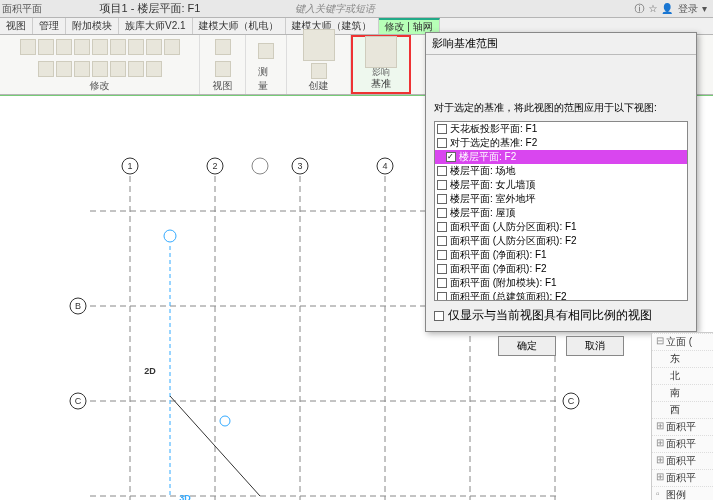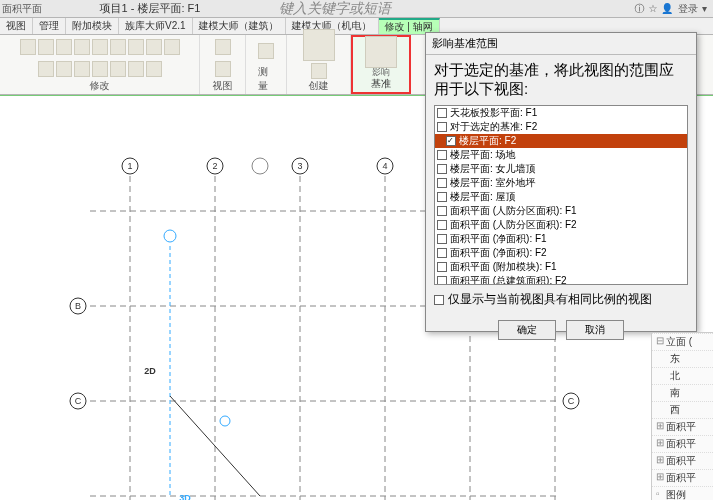--- a/index.html
+++ b/index.html
@@ -1,21 +1,21 @@
 <!DOCTYPE html>
 <html><head>
 <meta charset="utf-8">
 <style>
 * { margin: 0; padding: 0; box-sizing: border-box; font-family: "Microsoft YaHei", SimSun, Arial, sans-serif; }
 body { width: 713px; height: 500px; overflow: hidden; background: #fff; font-size: 11px; position: relative; }
 
 .topbar { display: flex; align-items: center; height: 18px; background: #e8e8e8; border-bottom: 1px solid #b5b5b5; }
 .topbar .edge { width: 60px; font-size: 10px; padding-left: 2px; color: #555; }
 .topbar .title { flex: 0 0 180px; text-align: center; font-size: 11px; color: #333; }
-.topbar .search { flex: 0 0 190px; text-align: center; font-style: italic; color: #888; font-size: 14px; }
+.topbar .search { flex: 0 0 190px; text-align: center; font-style: italic; color: #888; font-size: 10px; }
 .topbar .icons { flex: 1; display: flex; gap: 4px; align-items: center; justify-content: flex-end; padding-right: 6px; }
 .topbar .icons span { font-size: 10px; color: #555; }
 
 .tabstrip { display: flex; height: 17px; background: #f0f0f0; border-bottom: 1px solid #b5b5b5; font-size: 10px; }
 .tabstrip .t { padding: 1px 6px; border-right: 1px solid #ccc; color: #333; cursor: pointer; }
 .tabstrip .t.active { background: #b7ffb7; border-top: 2px solid #2a8; padding-top: 0; }
 
 .ribbon { display: flex; height: 60px; background: #f7f7f5; border-bottom: 1px solid #b5b5b5; position: relative; }
 .panel { display: flex; flex-direction: column; align-items: center; justify-content: flex-end; padding: 2px 12px 1px; border-right: 1px solid #ddd; }
 .panel .icons { display: flex; flex-wrap: wrap; gap: 2px; width: 100%; flex: 1; align-items: center; justify-content: center; }
@@ -29,24 +29,24 @@
 .panel.highlight .lab { color: #333; }
 .bigbtn { width: 32px; height: 32px; background: #e8e6db; border: 1px solid #cfccbd; }
 
 .greenline { height: 1px; background: #7c7; }
 
 .canvas { position: absolute; left: 0; top: 96px; width: 713px; height: 404px; background: #fff; }
 .canvas svg { position: absolute; left: 0; top: 0; }
 
 .dialog { position: absolute; left: 425px; top: 32px; width: 272px; height: 300px; background: #f0f0f0; border: 1px solid #888; box-shadow: 2px 2px 6px rgba(0,0,0,0.3); }
 .dialog .titlebar { height: 22px; padding: 3px 6px; font-size: 11px; border-bottom: 1px solid #bbb; }
-.dialog .msg { padding: 6px 8px 2px; font-size: 15px; }
+.dialog .msg { padding: 6px 8px 2px; font-size: 10px; margin-top: 40px; }
 .dialog .list { margin: 4px 8px 0; height: 180px; overflow: hidden; background: #fff; border: 1px solid #888; }
 .dialog .row { display: flex; align-items: center; height: 14px; padding-left: 2px; font-size: 10px; gap: 3px; }
-.dialog .row.sel { background: #c2410c; color: #fff; padding-left: 11px; }
+.dialog .row.sel { background: #d946ef; color: #fff; padding-left: 11px; }
 .dialog .ck { width: 10px; height: 10px; border: 1px solid #666; background: #fff; flex-shrink: 0; }
 .dialog .ck.c::after { content: "✓"; font-size: 8px; line-height: 8px; display: block; color: #000; }
 .dialog .row.sel .ck { background: #fff; }
 .dialog .opt { display: flex; align-items: center; gap: 4px; padding: 6px 8px; font-size: 12px; }
 .dialog .btns { display: flex; justify-content: center; gap: 10px; padding: 6px 10px; }
 .dialog .btns button { width: 58px; height: 20px; font-size: 10px; background: #eee; border: 1px solid #888; }
 
 .browser { position: absolute; right: 0; top: 332px; width: 62px; height: 168px; background: #fafafa; border-left: 1px solid #ccc; border-top: 1px solid #ccc; font-size: 10px; }
 .browser .br { padding: 1px 4px; color: #333; border-top: 1px dotted #ddd; display: flex; gap: 2px; }
 .browser .br .exp { width: 8px; color: #888; }
@@ -65,22 +65,22 @@
     <span>登录</span>
     <span>▾</span>
   </div>
 </div>
 
 <div class="tabstrip">
   <div class="t">视图</div>
   <div class="t">管理</div>
   <div class="t">附加模块</div>
   <div class="t">族库大师V2.1</div>
+  <div class="t">建模大师（机电）</div>
   <div class="t">建模大师（建筑）</div>
-  <div class="t">建模大师（机电）</div>
   <div class="t active">修改 | 轴网</div>
 </div>
 
 <div class="ribbon">
   <div class="panel modify">
     <div class="icons">
       <span class="icn"></span>
         <span class="icn"></span>
         <span class="icn"></span>
         <span class="icn"></span>

